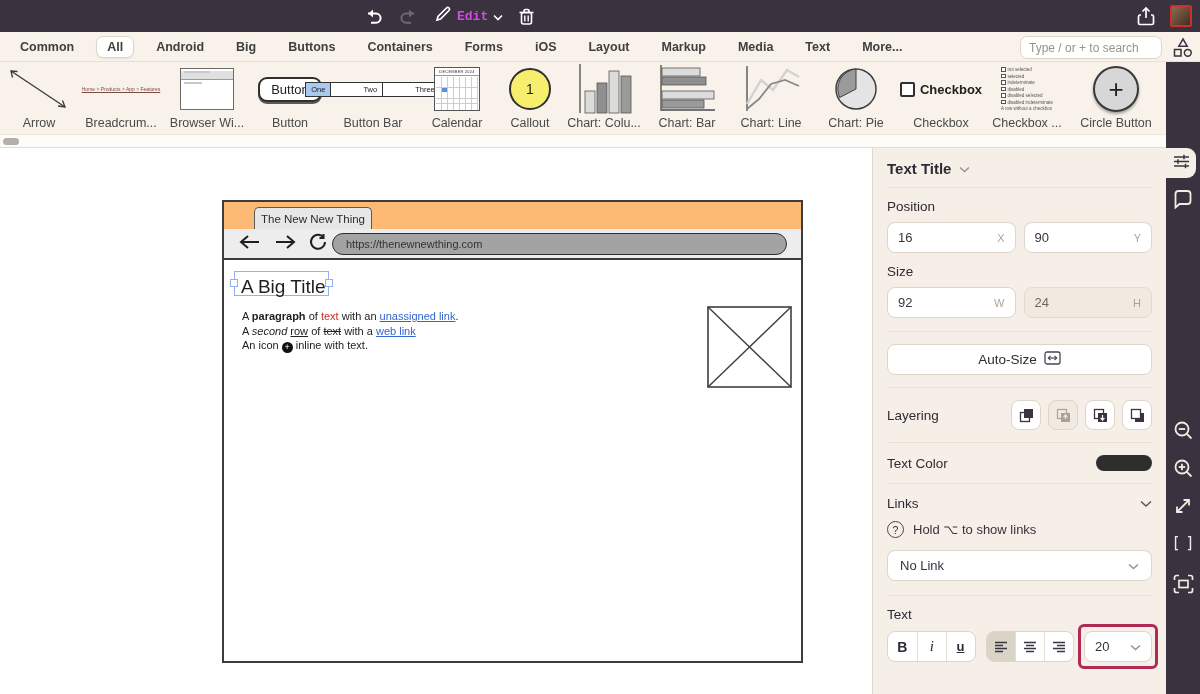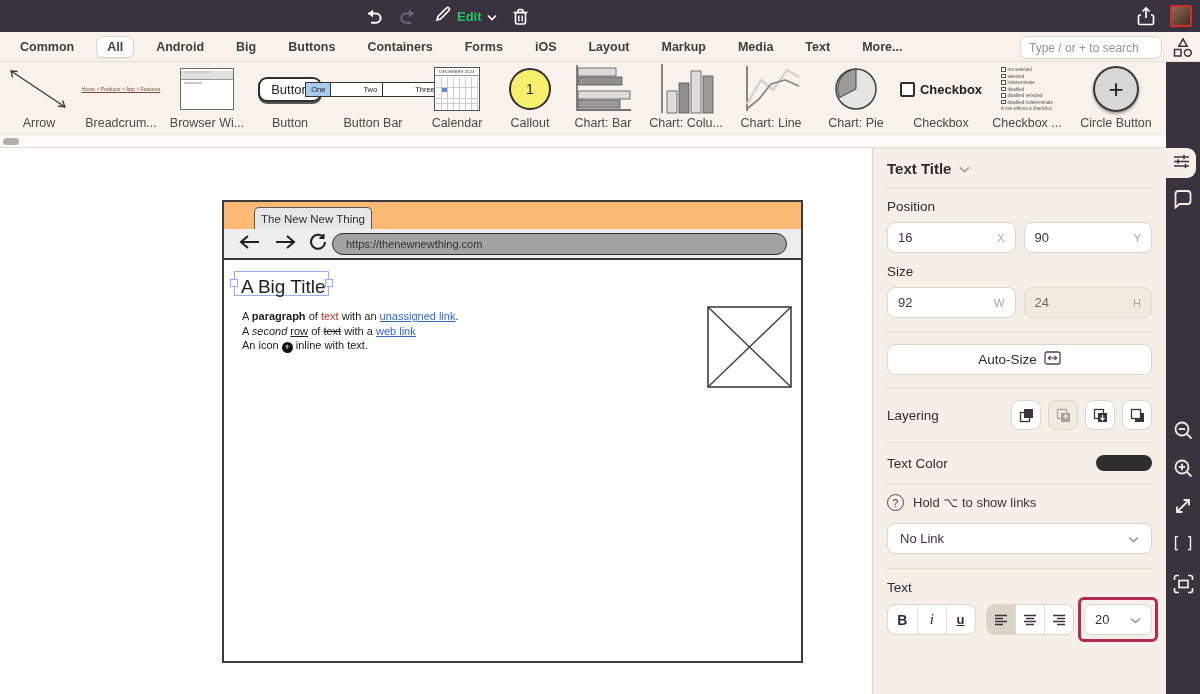--- a/index.html
+++ b/index.html
@@ -3,21 +3,21 @@
 <meta charset="utf-8">
 <style>
   * { margin:0; padding:0; box-sizing:border-box; }
   html,body { width:1200px; height:694px; overflow:hidden; }
   body { font-family:"Liberation Sans", sans-serif; background:#fff; color:#332d3a; position:relative; }
 
   
   .topbar { position:absolute; left:0; top:0; width:1200px; height:32px; background:#3a323f; display:flex; align-items:center; }
   .topbar .center-tools { position:absolute; left:362px; top:0; height:32px; display:flex; align-items:center; gap:14px; }
   .tool-btn { display:flex; align-items:center; gap:5px; cursor:pointer; }
-  .edit-label { color:#22c55e; font-size:13px; font-weight:600; }
+  .edit-label { color:#d946ef; font-size:13px; font-weight:600;font-family:Liberation Mono, monospace; }
   .topbar .right-tools { position:absolute; right:8px; top:0; height:32px; display:flex; align-items:center; gap:14px; }
   .avatar { width:22px; height:22px; border:2px solid #cf2f2a; border-radius:2px; background:linear-gradient(135deg,#8a6a52 0%,#6e4f3c 45%,#3e2e24 100%); }
 
   
   .tabbar { position:absolute; left:0; top:32px; width:1200px; height:30px; background:#f8f2ea; border-bottom:1px solid #e7e0d4; display:flex; align-items:center; padding:0 10px; }
   .tabbar .tab { font-size:12.5px; font-weight:600; color:#404040; padding:3px 10px; border-radius:7px; white-space:nowrap; margin-right:12px; cursor:pointer; }
   .tabbar .tab.active { background:#fff; border:1px solid #ddd5c8; box-shadow:0 1px 1px rgba(0,0,0,.06); }
   .search-wrap { position:absolute; right:38px; top:4px; }
   .search-wrap input { width:142px; height:23px; border:1px solid #ddd5c8; border-radius:7px; background:#fff; font-family:"Liberation Sans",sans-serif; font-size:12px; color:#3a323f; padding:0 8px; outline:none; }
   .search-wrap input::placeholder { color:#9a938b; }
@@ -266,44 +266,44 @@
     <div class="lib-label">Calendar</div>
   </div>
 
   <div class="lib-item w7">
     <div class="lib-thumb">
       <div class="thumb-callout">1</div>
     </div>
     <div class="lib-label">Callout</div>
   </div>
 
+  <div class="lib-item w9">
+    <div class="lib-thumb">
+      <svg width="58" height="54" viewBox="0 0 58 54">
+          <line x1="5" y1="2" x2="5" y2="51" stroke="#4a4a4a" stroke-width="1.3"></line>
+          <rect x="10" y="29" width="10" height="22" fill="#dcdcdc" stroke="#555" stroke-width="0.8"></rect>
+          <rect x="22" y="21" width="10" height="30" fill="#8f8f8f" stroke="#555" stroke-width="0.8"></rect>
+          <rect x="34" y="9" width="10" height="42" fill="#dcdcdc" stroke="#555" stroke-width="0.8"></rect>
+          <rect x="46" y="14" width="10" height="37" fill="#9a9a9a" stroke="#555" stroke-width="0.8"></rect>
+        </svg>
+    </div>
+    <div class="lib-label">Chart: Colu...</div>
+  </div>
+
   <div class="lib-item w8">
     <div class="lib-thumb">
       <svg width="64" height="52" viewBox="0 0 64 52">
           <path d="M6 2 V47 H60" fill="none" stroke="#4a4a4a" stroke-width="1.3"></path>
           <rect x="7" y="5" width="38" height="8" fill="#dcdcdc" stroke="#555" stroke-width="0.8"></rect>
           <rect x="7" y="14" width="44" height="8" fill="#8f8f8f" stroke="#555" stroke-width="0.8"></rect>
           <rect x="7" y="28" width="52" height="8" fill="#dcdcdc" stroke="#555" stroke-width="0.8"></rect>
           <rect x="7" y="37" width="42" height="8" fill="#9a9a9a" stroke="#555" stroke-width="0.8"></rect>
         </svg>
     </div>
     <div class="lib-label">Chart: Bar</div>
-  </div>
-
-  <div class="lib-item w9">
-    <div class="lib-thumb">
-      <svg width="58" height="54" viewBox="0 0 58 54">
-          <line x1="5" y1="2" x2="5" y2="51" stroke="#4a4a4a" stroke-width="1.3"></line>
-          <rect x="10" y="29" width="10" height="22" fill="#dcdcdc" stroke="#555" stroke-width="0.8"></rect>
-          <rect x="22" y="21" width="10" height="30" fill="#8f8f8f" stroke="#555" stroke-width="0.8"></rect>
-          <rect x="34" y="9" width="10" height="42" fill="#dcdcdc" stroke="#555" stroke-width="0.8"></rect>
-          <rect x="46" y="14" width="10" height="37" fill="#9a9a9a" stroke="#555" stroke-width="0.8"></rect>
-        </svg>
-    </div>
-    <div class="lib-label">Chart: Colu...</div>
   </div>
 
   <div class="lib-item w10">
     <div class="lib-thumb">
       <svg width="60" height="50" viewBox="0 0 60 50">
           <line x1="6" y1="2" x2="6" y2="47" stroke="#4a4a4a" stroke-width="1.3"></line>
           <polyline points="6,40 20,16 32,26 46,6 58,13" fill="none" stroke="#d2d2d2" stroke-width="2.4"></polyline>
           <polyline points="6,45 18,35 30,20 44,16 58,22" fill="none" stroke="#8a8a8a" stroke-width="1.8"></polyline>
         </svg>
     </div>
@@ -521,20 +521,28 @@
 
   <div class="pn-pad">
     <div class="row-between">
       <span class="sec-label" style="margin:0;">Text Color</span>
       <span class="color-swatch" style="background:#2e2e2e;"></span>
     </div>
   </div>
   <div class="divider"></div>
 
   <div class="pn-pad">
+    <div class="row-between" style="margin-bottom:4px;">
+      <span class="sec-label" style="margin:0;">Links</span>
+      <span>
+        <svg width="12" height="8" viewBox="0 0 12 8">
+            <polyline points="1,1.5 6,6 11,1.5" fill="none" stroke="#5a5560" stroke-width="1.5"></polyline>
+          </svg>
+      </span>
+    </div>
     <div class="hint-row">
       <span class="help-circle">?</span>
       <span class="hint-text">Hold ⌥ to show links</span>
     </div>
     <div class="dropdown">
       <span class="val">No Link</span>
       <span>
         <svg width="11" height="7" viewBox="0 0 11 7">
             <polyline points="1,1.5 5.5,5.5 10,1.5" fill="none" stroke="#9a938b" stroke-width="1.5"></polyline>
           </svg>

